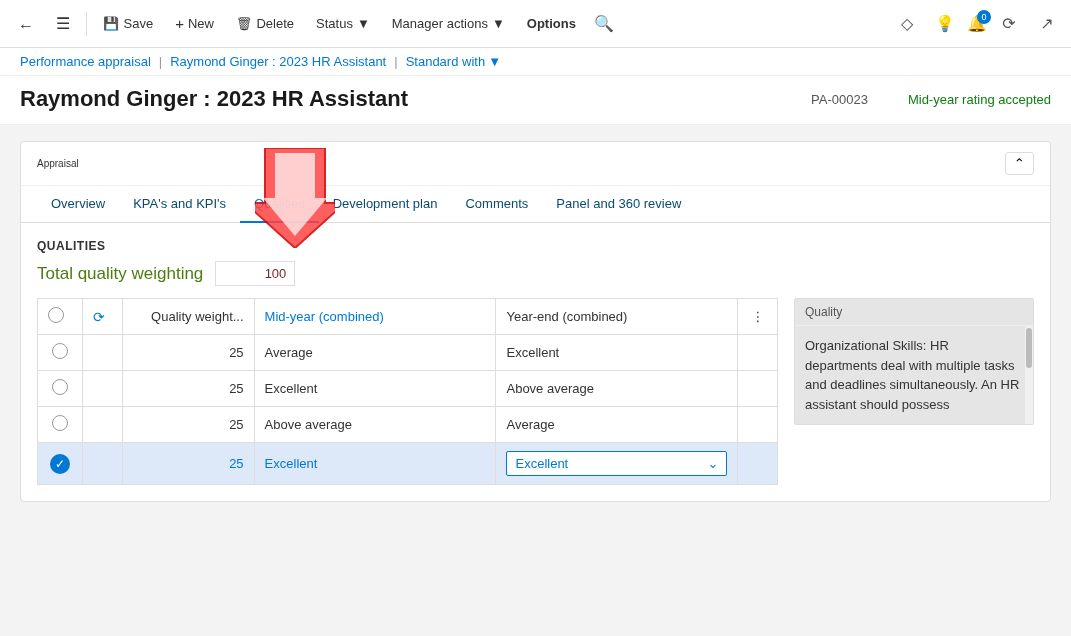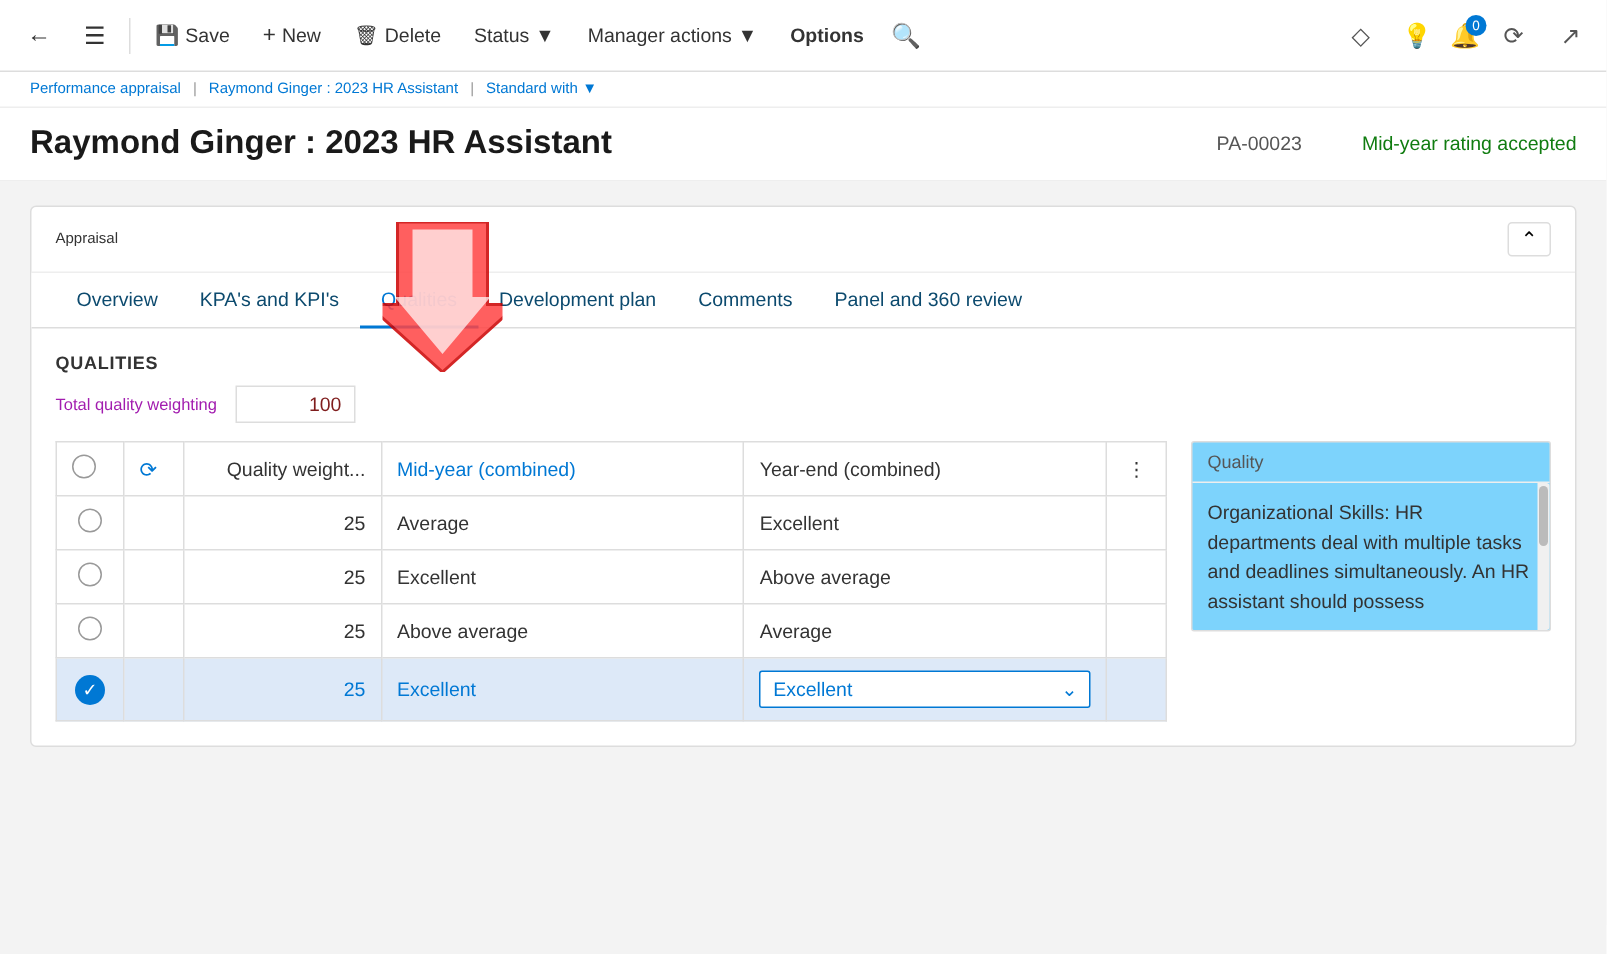--- a/index.html
+++ b/index.html
@@ -36,21 +36,21 @@
       background: #0078d4; color: #fff; border-radius: 50%;
       width: 14px; height: 14px; font-size: 9px; display: flex; align-items: center; justify-content: center;
     }
 
     
     .breadcrumb {
       background: #fff;
       padding: 6px 20px;
       display: flex; align-items: center; gap: 8px;
       border-bottom: 1px solid #eee;
-      font-size: 10px;
+      font-size: 13px;
     }
     .breadcrumb a { color: #0078d4; text-decoration: none; }
     .breadcrumb-sep { color: #999; }
     .breadcrumb-view { color: #0078d4; cursor: pointer; display: flex; align-items: center; gap: 3px; }
 
     
     .page-header {
       background: #fff;
       padding: 10px 20px 12px;
       border-bottom: 1px solid #eee;
@@ -89,21 +89,21 @@
       border-bottom: 2px solid transparent; margin-bottom: -1px;
     }
     .tab.active { color: #0078d4; border-bottom: 2px solid #0078d4; font-weight: 500; }
 
     
     .tab-content { padding: 16px; }
 
     
     .section-label { font-size: 12px; font-weight: 700; color: #333; letter-spacing: 0.5px; margin-bottom: 8px; }
     .quality-weighting-row { display: flex; align-items: center; gap: 12px; margin-bottom: 12px; }
-    .quality-weighting-label { color: #a21caf; font-size: 11px; }
+    .quality-weighting-label { color: #4d7c0f; font-size: 17px; }
     .quality-weighting-input {
       border: 1px solid #ddd; text-align: right; padding: 4px 8px;
       width: 80px; font-size: 13px; color: #7f1d1d; background: #fff;
     }
 
     
     .data-table { width: 100%; border-collapse: collapse; border: 1px solid #ddd; font-size: 13px; }
     .data-table th {
       background: #fff; border: 1px solid #ddd; padding: 8px 10px;
       text-align: left; font-weight: 500; color: #333; font-size: 13px;
@@ -138,21 +138,21 @@
       border: 1px solid #0078d4; border-radius: 2px; padding: 4px 8px;
       display: flex; justify-content: space-between; align-items: center;
       background: #fff; cursor: pointer; color: #0078d4;
     }
 
     
     .side-layout { display: flex; gap: 16px; }
     .main-area { flex: 1; }
     .side-panel { width: 240px; flex-shrink: 0; }
     .quality-panel {
-      border: 1px solid #ddd; background: #7dd3fc; border-radius: 2px;
+      border: 1px solid #ddd; background: #e5e5e5; border-radius: 2px;
       font-size: 13px;
     }
     .quality-panel-header { padding: 6px 10px; font-size: 12px; color: #555; border-bottom: 1px solid #eee; }
     .quality-panel-body { padding: 10px; color: #333; line-height: 1.5; position: relative; }
     .quality-panel-scrollbar {
       position: absolute; right: 0; top: 0; bottom: 0; width: 8px;
       background: #f0f0f0; border-radius: 0 2px 2px 0;
     }
     .quality-panel-scrollthumb {
       width: 6px; height: 40px; background: #bbb; border-radius: 3px;

